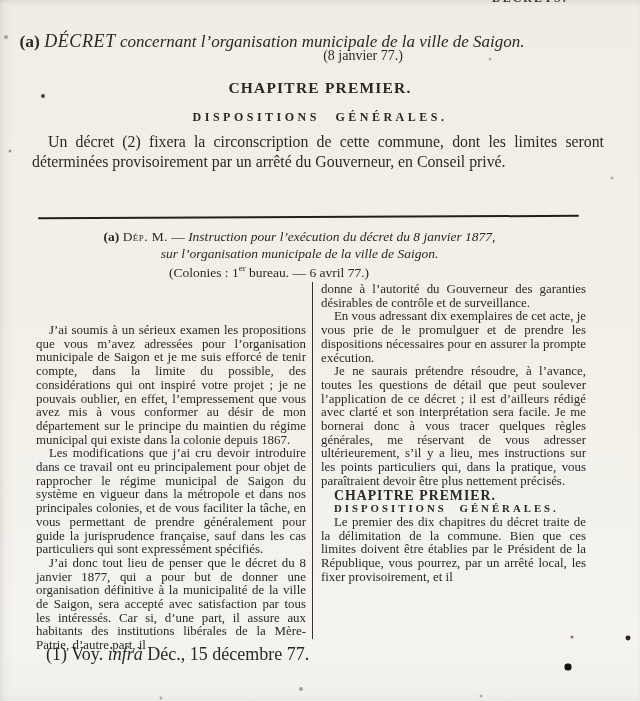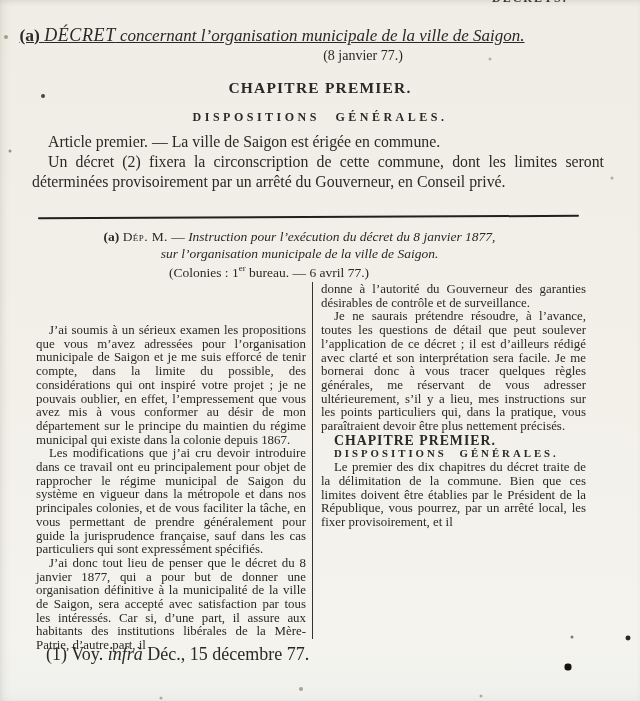--- a/index.html
+++ b/index.html
@@ -15,21 +15,21 @@
     box-shadow:inset 4px 0 14px -8px rgba(120,110,90,.45), inset 0 4px 10px -8px rgba(120,110,90,.4);
   }
   .abs{position:absolute;}
   .center{text-align:center;}
   .ital{font-style:italic;}
   .sc{font-variant:small-caps;letter-spacing:.4px;}
 
   .running-clip{top:0;left:492px;width:84px;height:6px;overflow:hidden;}
   .running-clip span{display:block;margin-top:-9px;font-size:12px;font-weight:bold;letter-spacing:2px;color:#3a382f;}
 
-  .decree-title{top:25px;left:0;width:544px;font-size:17px;text-decoration:underline;}
+  .decree-title{top:31px;left:0;width:544px;font-size:17px;}
   .decree-title .label{font-weight:bold;font-size:17.5px;}
   .decree-title .decret{font-style:italic;font-size:18px;letter-spacing:.6px;}
   .decree-title .rest{font-style:italic;}
   .date-line{top:48px;left:0;width:640px;font-size:14px;margin-left:43px;}
   .chap-1{top:79px;left:0;width:640px;font-size:15.5px;font-weight:bold;letter-spacing:1.2px;}
   .disp-1{top:110px;left:0;width:640px;font-size:12px;font-weight:bold;letter-spacing:3.5px;word-spacing:9px;}
 
   .articles{top:132px;left:32px;width:572px;font-size:15.8px;line-height:20px;}
   .articles p{margin:0;text-align:justify;text-indent:16px;}
 
@@ -78,21 +78,20 @@
 
   <div class="abs center decree-title"><span class="label">(a)</span> <span class="decret">DÉCRET</span> <span class="rest">concernant l’organisation municipale de la ville de Saigon.</span></div>
 
   <div class="abs center date-line">(8 janvier 77.)</div>
 
   <div class="abs center chap-1">CHAPITRE PREMIER.</div>
 
   <div class="abs center disp-1">DISPOSITIONS GÉNÉRALES.</div>
 
   <div class="abs articles">
-    <p>Article premier. — La ville de Saigon est érigée en commune.</p>
     <p>Un décret (2) fixera la circonscription de cette commune, dont les limites seront déterminées provisoirement par un arrêté du Gouverneur, en Conseil privé.</p>
   </div>
 
   <div class="abs rule"></div>
 
   <div class="abs center instr-head">
     <div><span class="lbl">(a)</span> <span class="sc">Dép. M.</span> <span>—</span> <span class="ital">Instruction pour l’exécution du décret du 8 janvier 1877,</span></div>
     <div class="ital">sur l’organisation municipale de la ville de Saigon.</div>
   </div>
 
@@ -101,20 +100,21 @@
   <div class="abs col col-left">
     <p>J’ai soumis à un sérieux examen les propositions que vous m’avez adressées pour l’organisation municipale de Saigon et je me suis efforcé de tenir compte, dans la limite du possible, des considérations qui ont inspiré votre projet ; je ne pouvais oublier, en effet, l’empressement que vous avez mis à vous conformer au désir de mon département sur le principe du maintien du régime municipal qui existe dans la colonie depuis 1867.</p>
     <p>Les modifications que j’ai cru devoir introduire dans ce travail ont eu principalement pour objet de rapprocher le régime municipal de Saigon du système en vigueur dans la métropole et dans nos principales colonies, et de vous faciliter la tâche, en vous permettant de prendre généralement pour guide la jurisprudence française, sauf dans les cas particuliers qui sont expressément spécifiés.</p>
     <p>J’ai donc tout lieu de penser que le décret du 8 janvier 1877, qui a pour but de donner une organisation définitive à la municipalité de la ville de Saigon, sera accepté avec satisfaction par tous les intéressés. Car si, d’une part, il assure aux habitants des institutions libérales de la Mère-Patrie, d’autre part, il</p>
   </div>
 
   <div class="abs divider"></div>
 
   <div class="abs col col-right">
     <p class="noindent">donne à l’autorité du Gouverneur des garanties désirables de contrôle et de surveillance.</p>
+    <p>En vous adressant dix exemplaires de cet acte, je vous prie de le promulguer et de prendre les dispositions nécessaires pour en assurer la prompte exécution.</p>
     <p>Je ne saurais prétendre résoudre, à l’avance, toutes les questions de détail que peut soulever l’application de ce décret ; il est d’ailleurs rédigé avec clarté et son interprétation sera facile. Je me bornerai donc à vous tracer quelques règles générales, me réservant de vous adresser ultérieurement, s’il y a lieu, mes instructions sur les points particuliers qui, dans la pratique, vous paraîtraient devoir être plus nettement précisés.</p>
     <p class="chap-2">CHAPITRE PREMIER.</p>
     <p class="disp-2">DISPOSITIONS GÉNÉRALES.</p>
     <p>Le premier des dix chapitres du décret traite de la délimitation de la commune. Bien que ces limites doivent être établies par le Président de la République, vous pourrez, par un arrêté local, les fixer provisoirement, et il</p>
   </div>
 
   <div class="abs footnote"><span>(1) Voy.</span> <span class="ital">infrà</span> <span>Déc., 15 décembre 77.</span></div>
 
   <div class="abs specks"></div>
 

